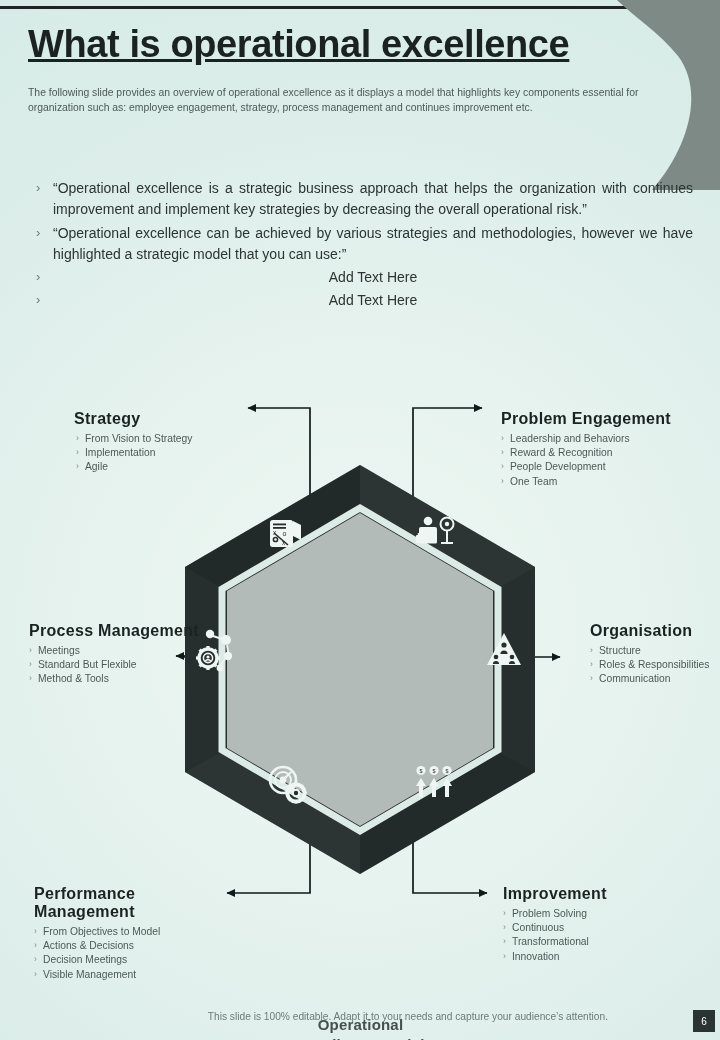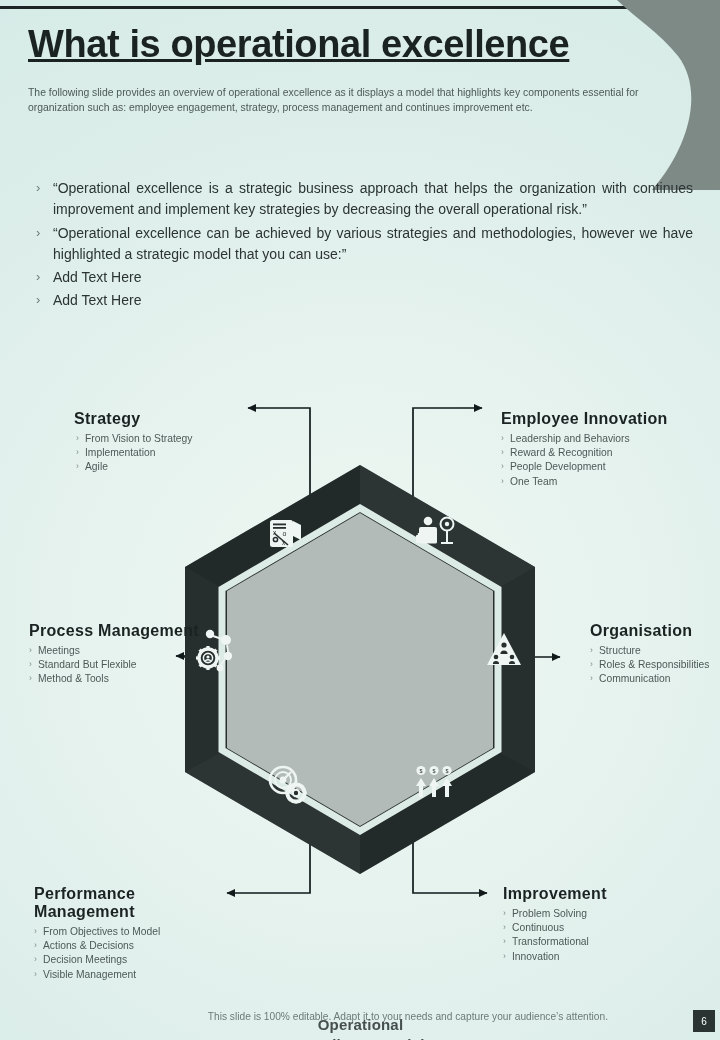--- a/index.html
+++ b/index.html
@@ -40,21 +40,21 @@
   .bullets{ position:absolute; left:33px; top:178px; width:660px; }
   .b-row{ display:flex; align-items:flex-start; margin-bottom:2px; }
   .chev{
     color:#6b7a78; font-size:13px; line-height:1.5; width:20px; flex:0 0 20px;
     text-align:left; padding-left:3px;
   }
   .b-text{
     font-size:14px; color:#2b3433; line-height:1.52; flex:1;
     text-align:justify; text-justify:inter-word;
   }
-  .b-text.nojust{ text-align:left; }
+  .b-text.nojust{ text-align:center; }
 
   
   .diagram{ position:absolute; left:0; top:380px; width:572px; height:600px; }
   .svg-layer{ position:absolute; left:0; top:0; }
 
   
   .blk{ position:absolute; }
   .blk h4{
     font-size:16px; font-weight:bold; color:#1b2322; letter-spacing:0.3px;
     margin-bottom:4px;
@@ -279,21 +279,21 @@
           <span class="t">Implementation</span>
         </li>
       <li>
           <span class="c">›</span>
           <span class="t">Agile</span>
         </li>
     </ul>
   </div>
 
   <div class="blk noindent" id="blk-employee">
-    <h4>Employee Innovation</h4>
+    <h4>Problem Engagement</h4>
     <ul>
       <li>
           <span class="c">›</span>
           <span class="t">Leadership and Behaviors</span>
         </li>
       <li>
           <span class="c">›</span>
           <span class="t">Reward &amp; Recognition</span>
         </li>
       <li>

